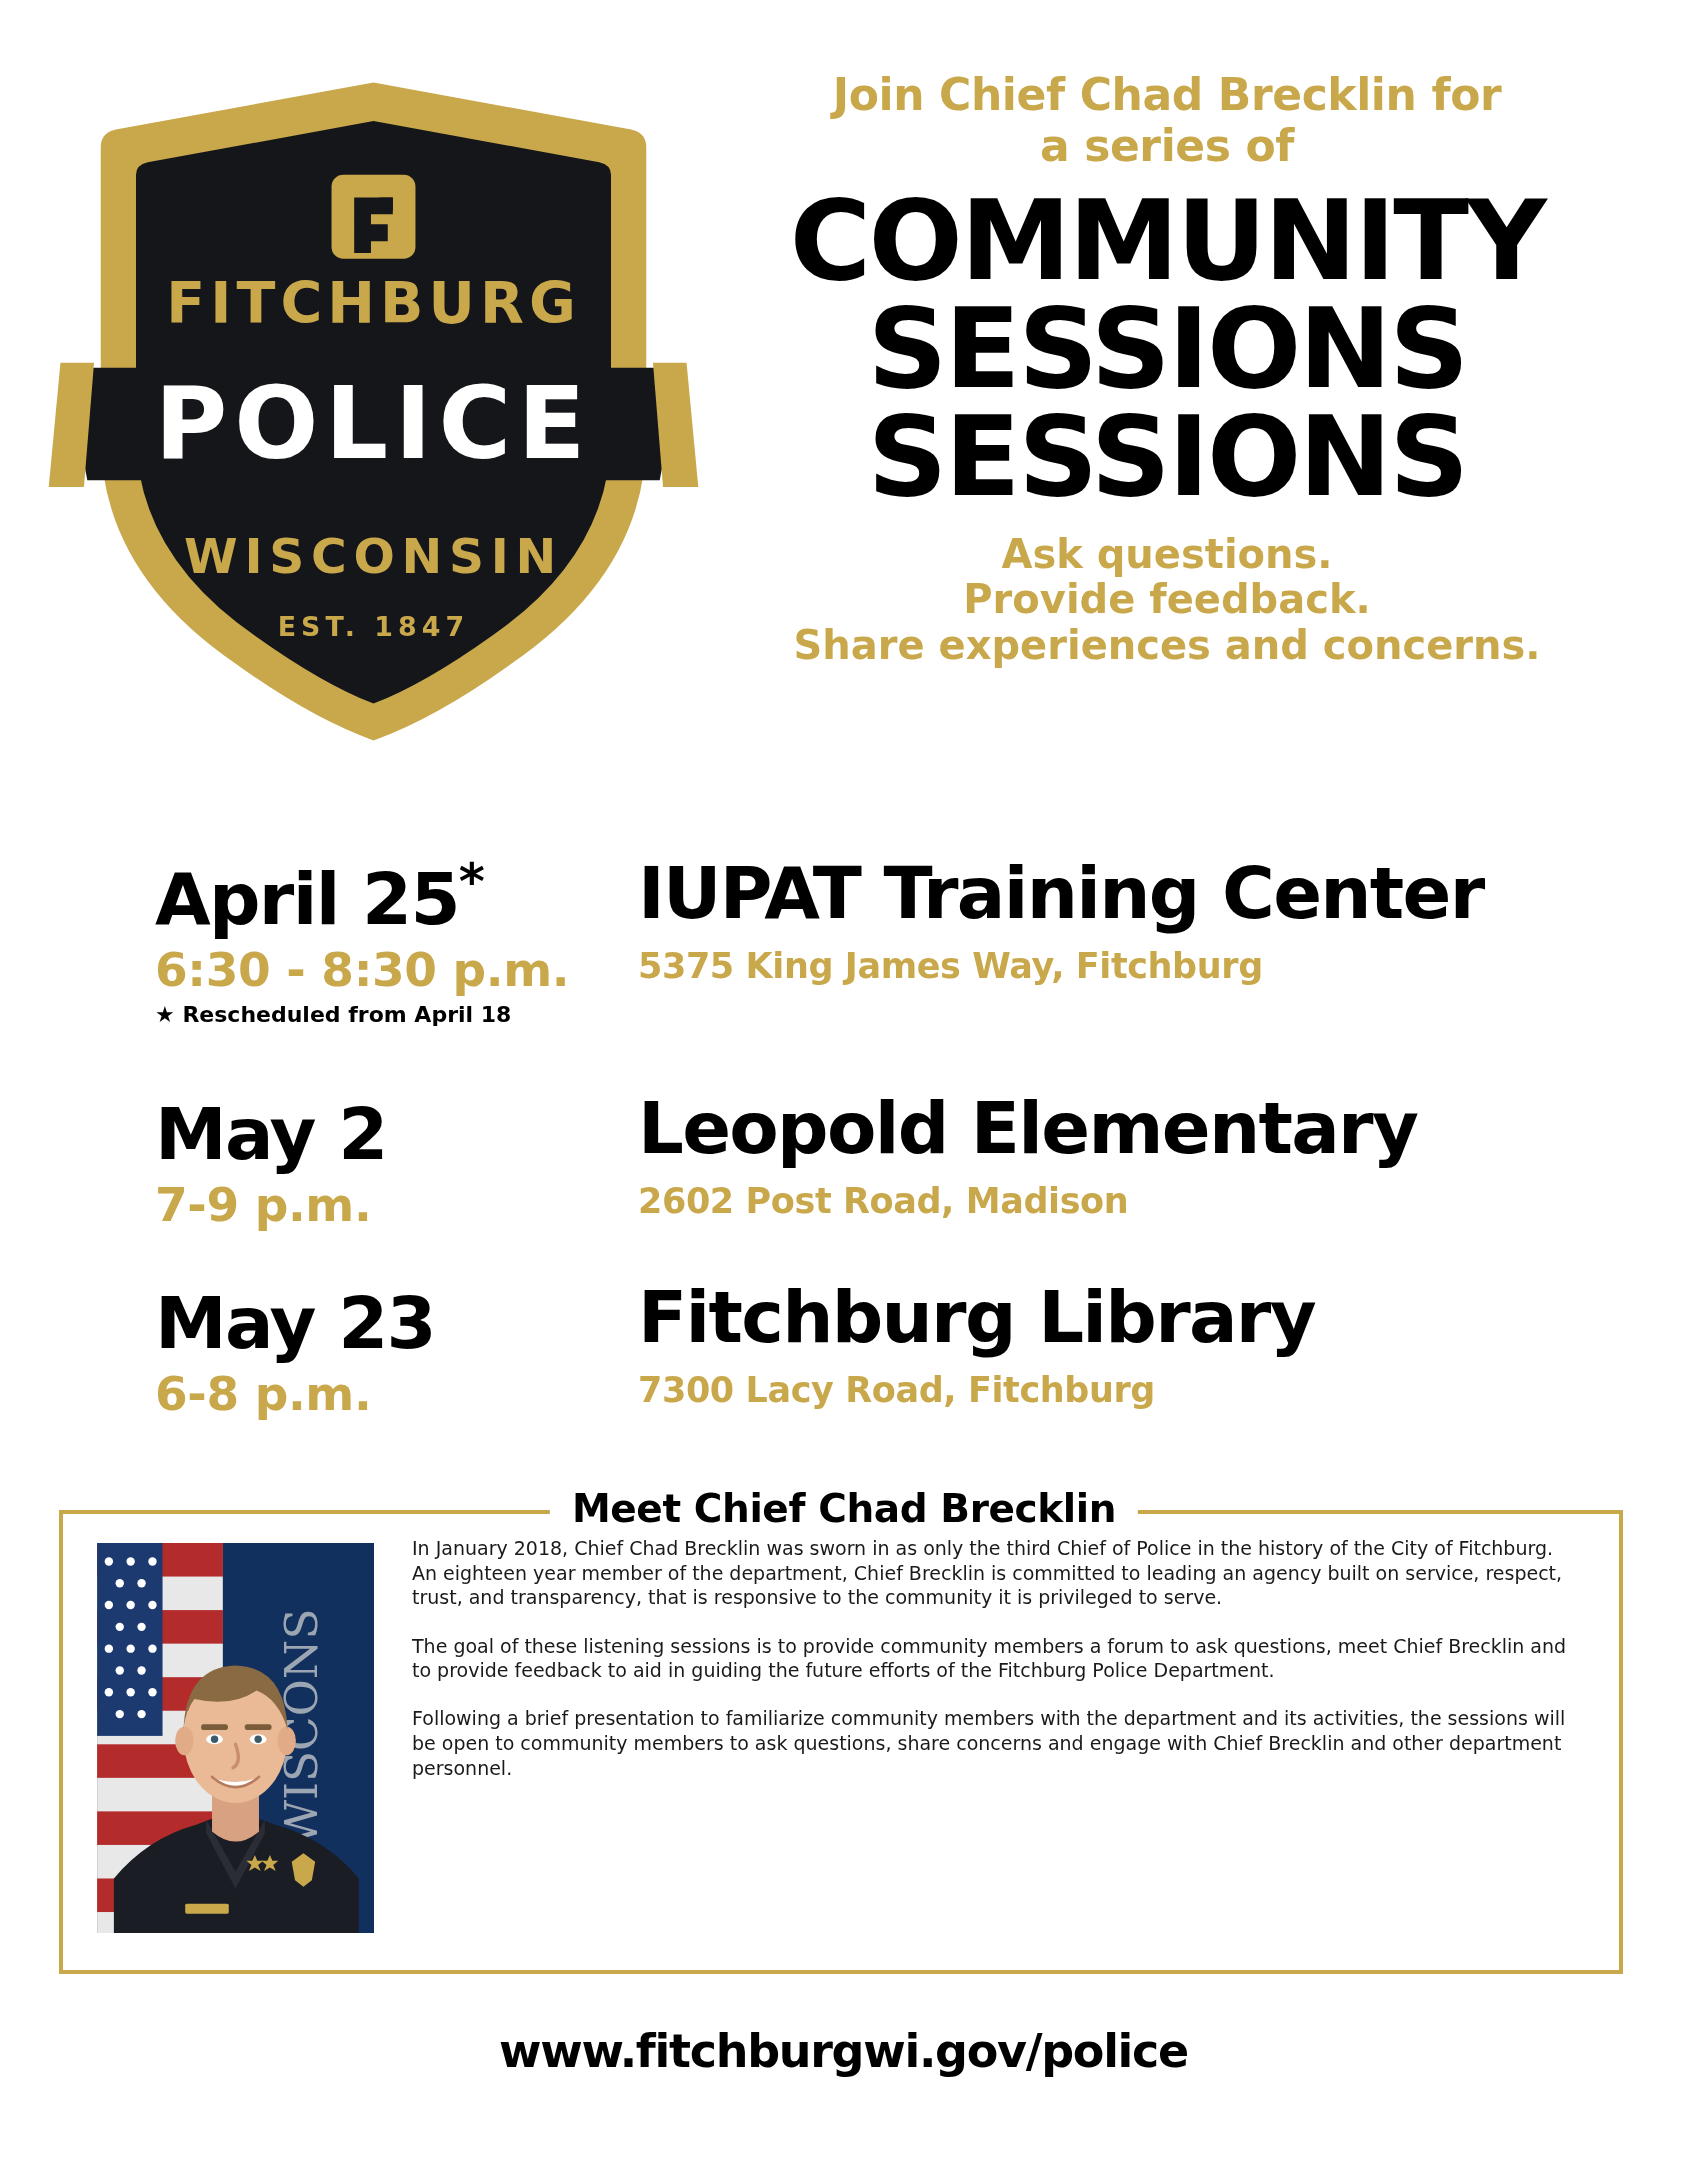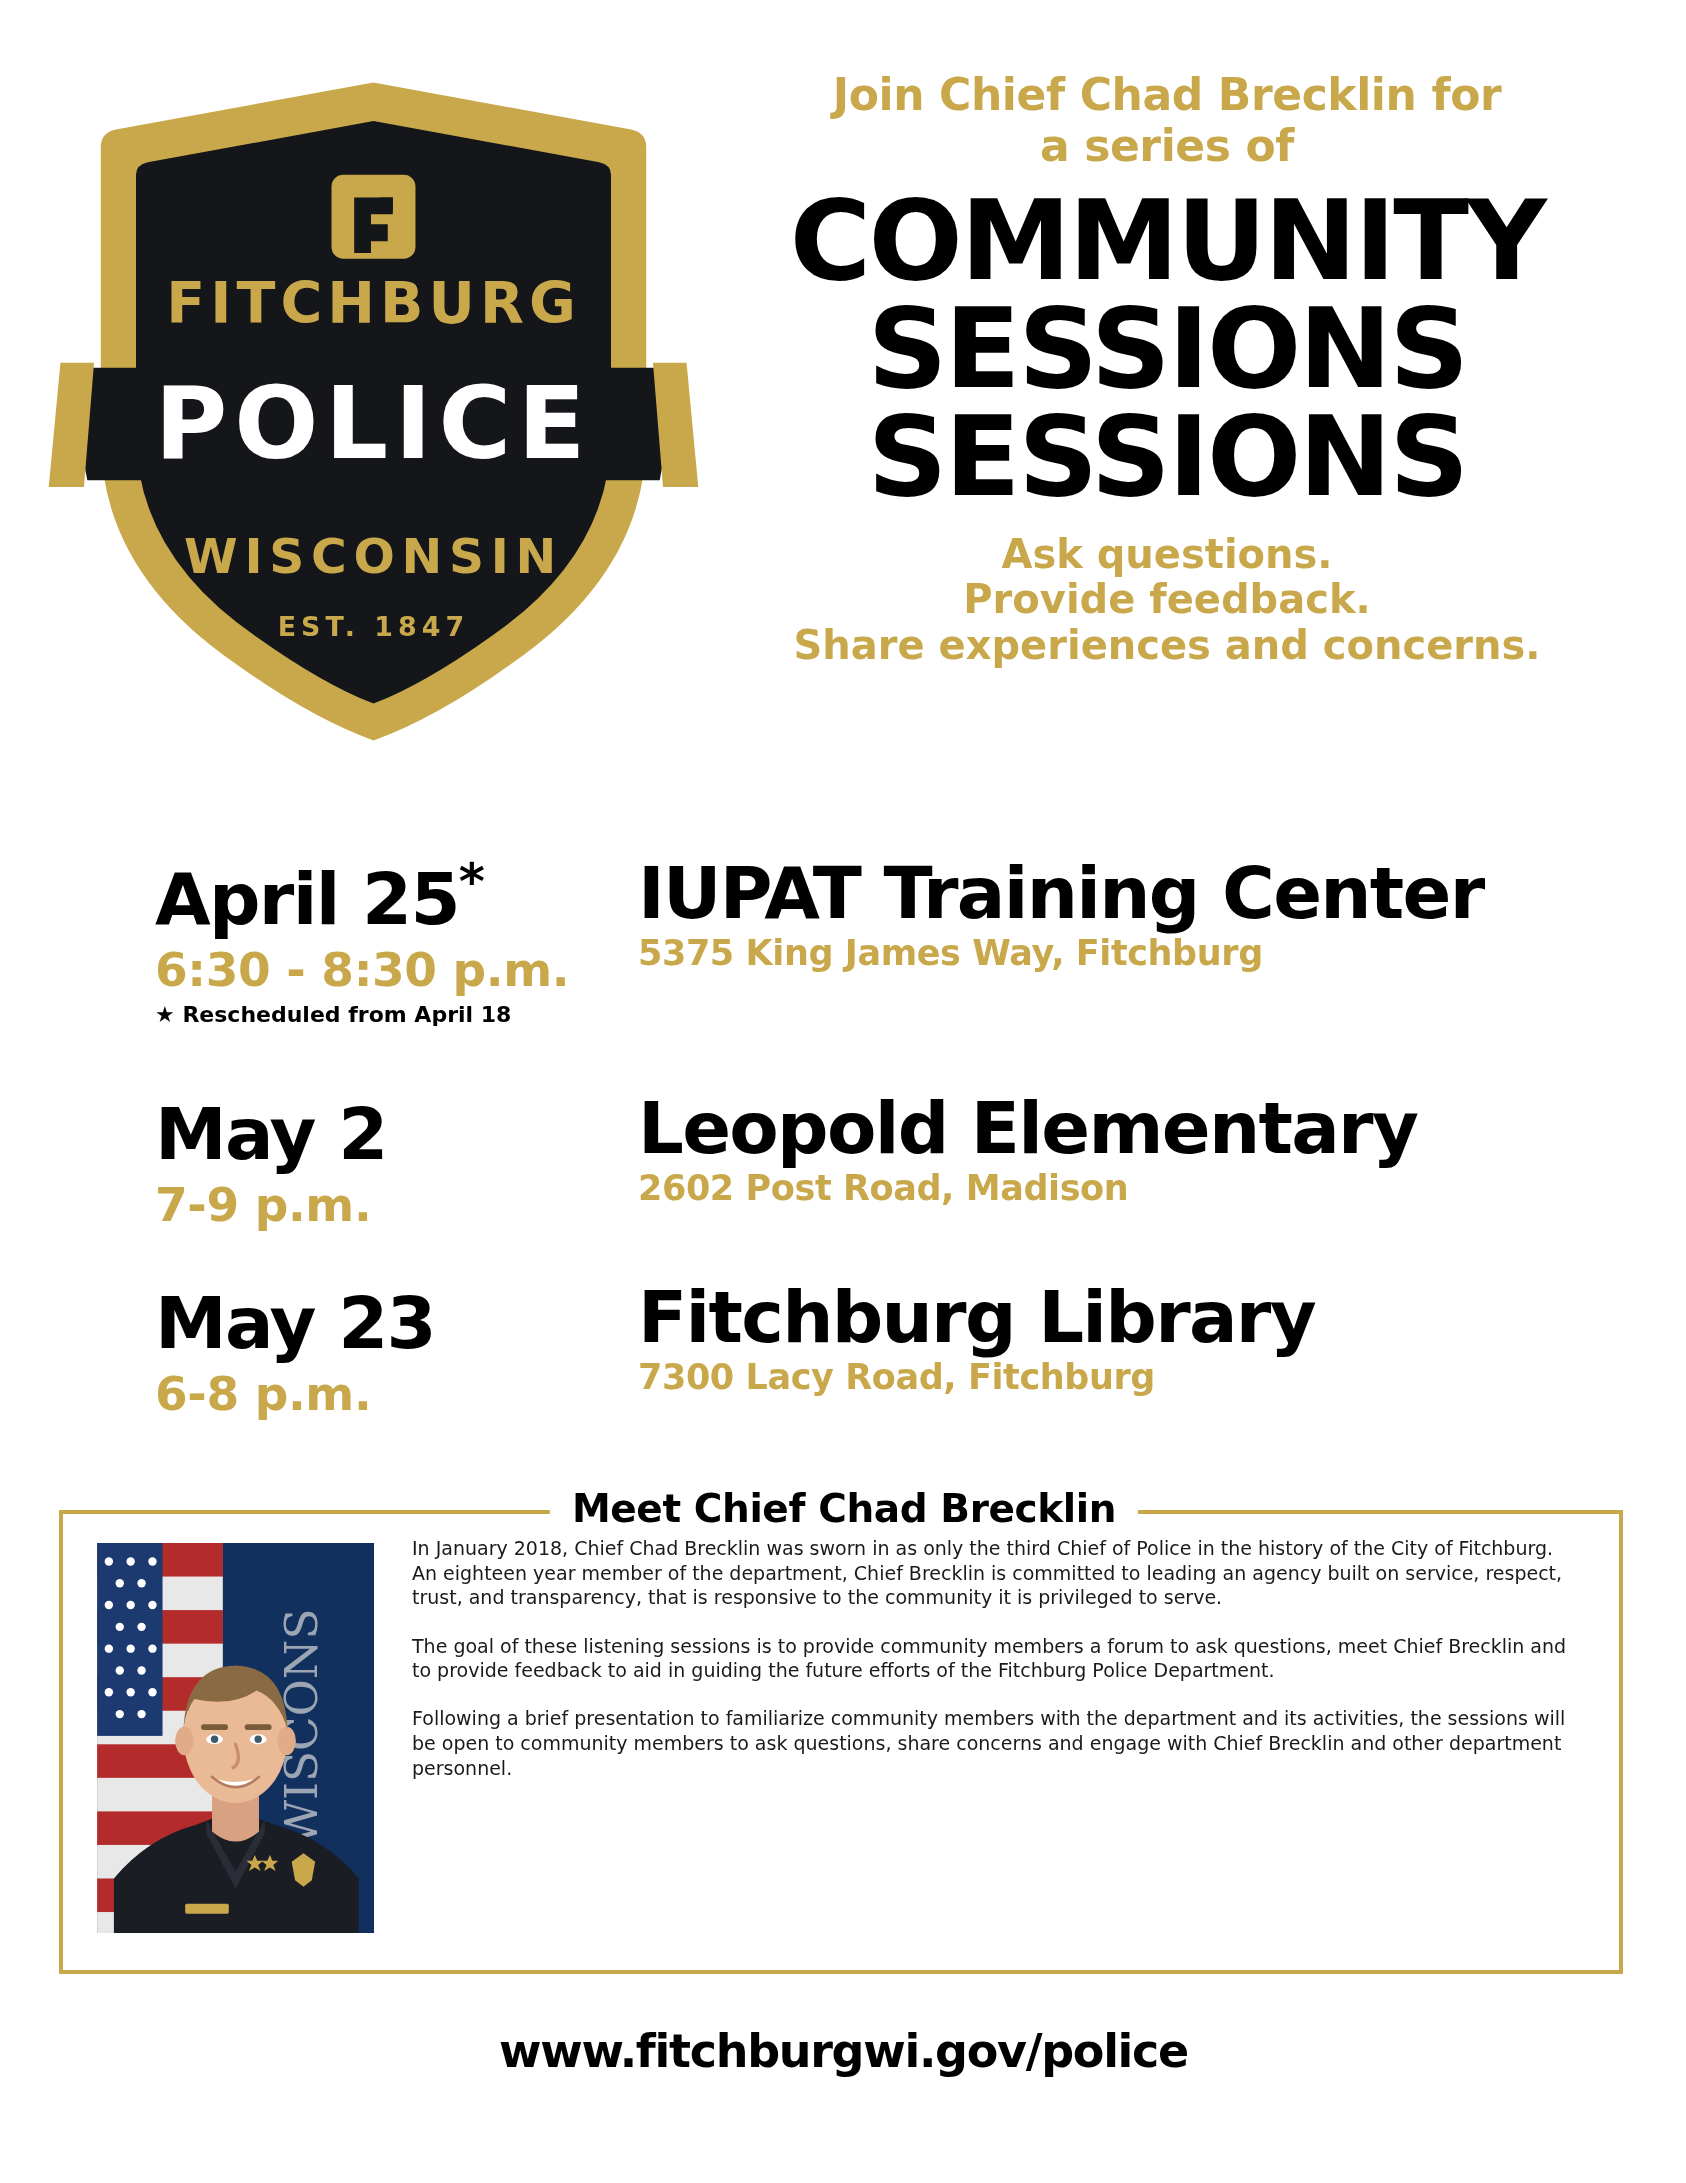--- a/index.html
+++ b/index.html
@@ -130,21 +130,21 @@
     font-size: 72px;
     line-height: 1.0;
     color: #000000;
     letter-spacing: -1.7px;
   }
   .addr {
     font-family: "DejaVu Sans", sans-serif;
     font-weight: bold;
     font-size: 35px;
     color: #c9a84c;
-    margin-top: 4px;
+    margin-top: 17px;
     letter-spacing: -0.4px;
   }
 
   
   .bio-wrap {
     position: absolute;
     left: 59px;
     top: 1486px;
     width: 1570px;
     height: 495px;

